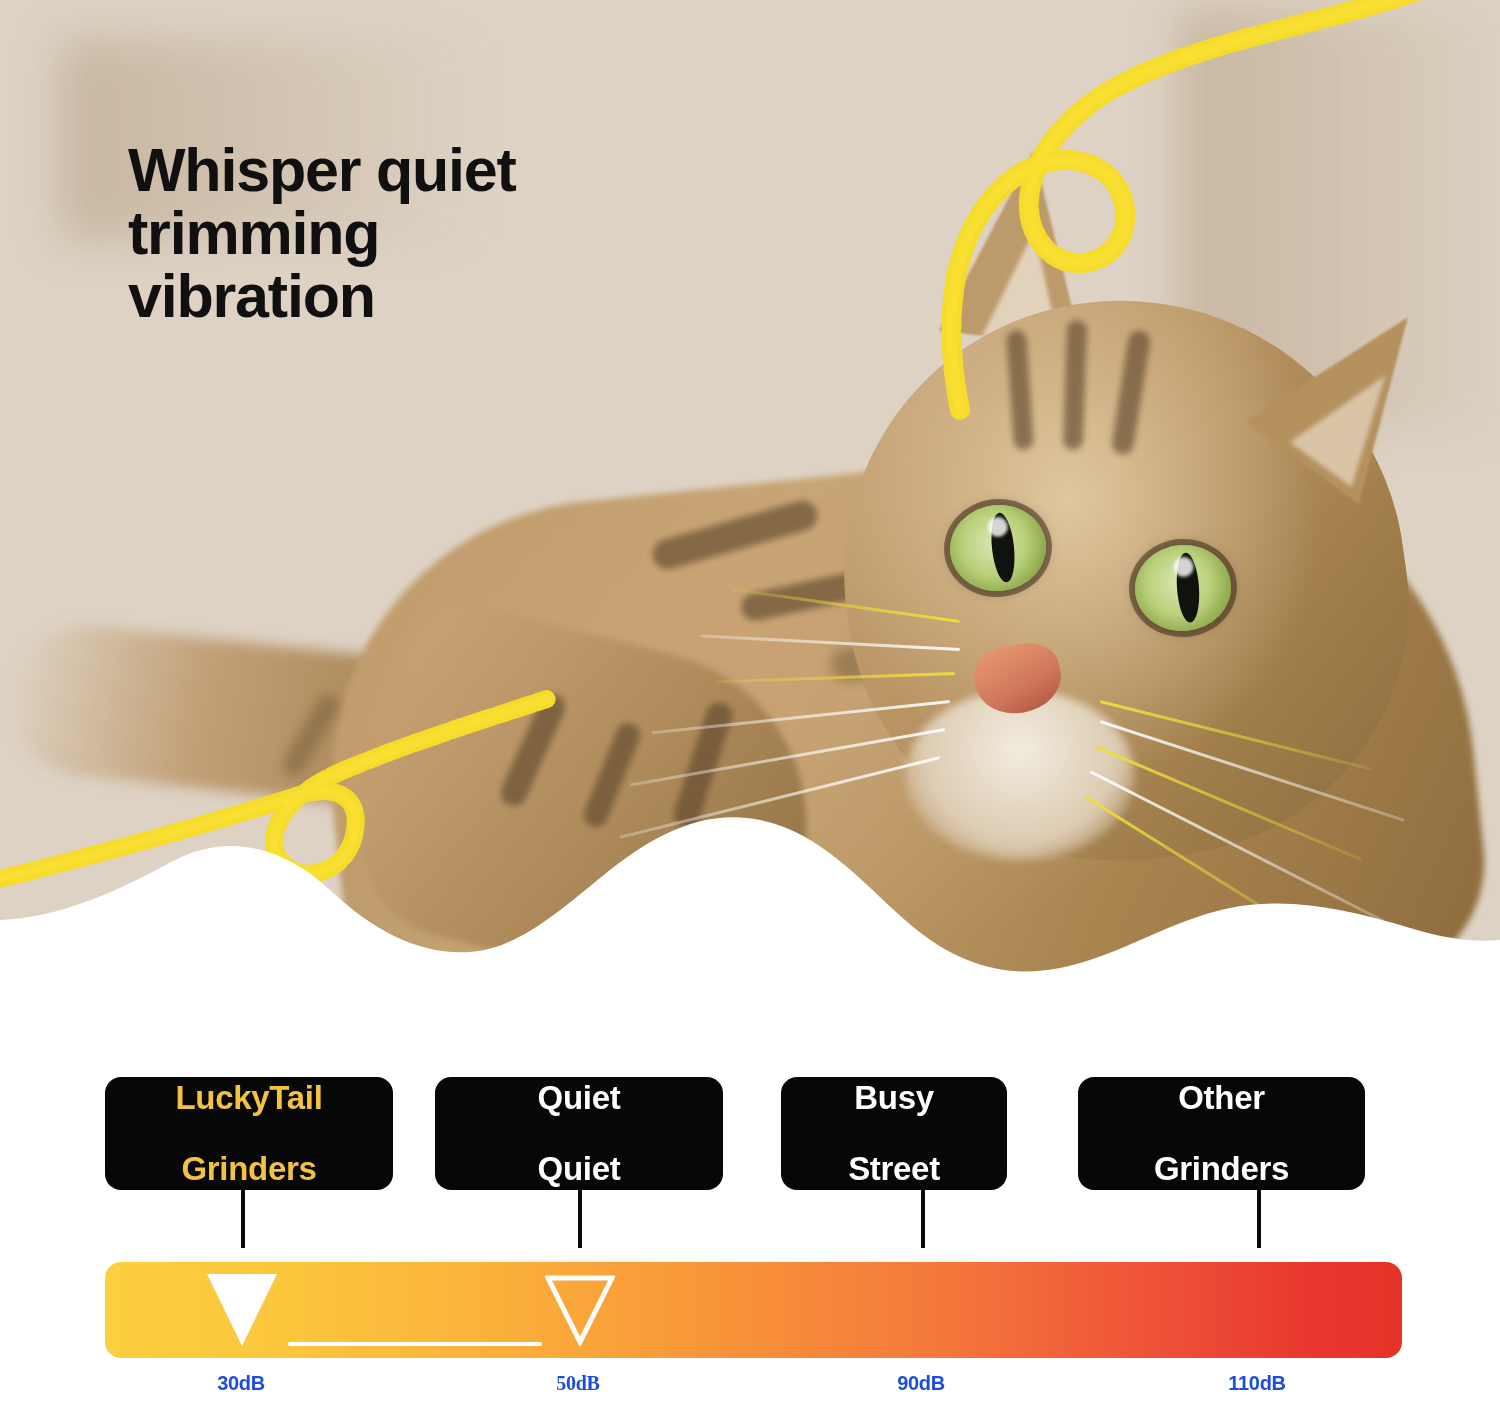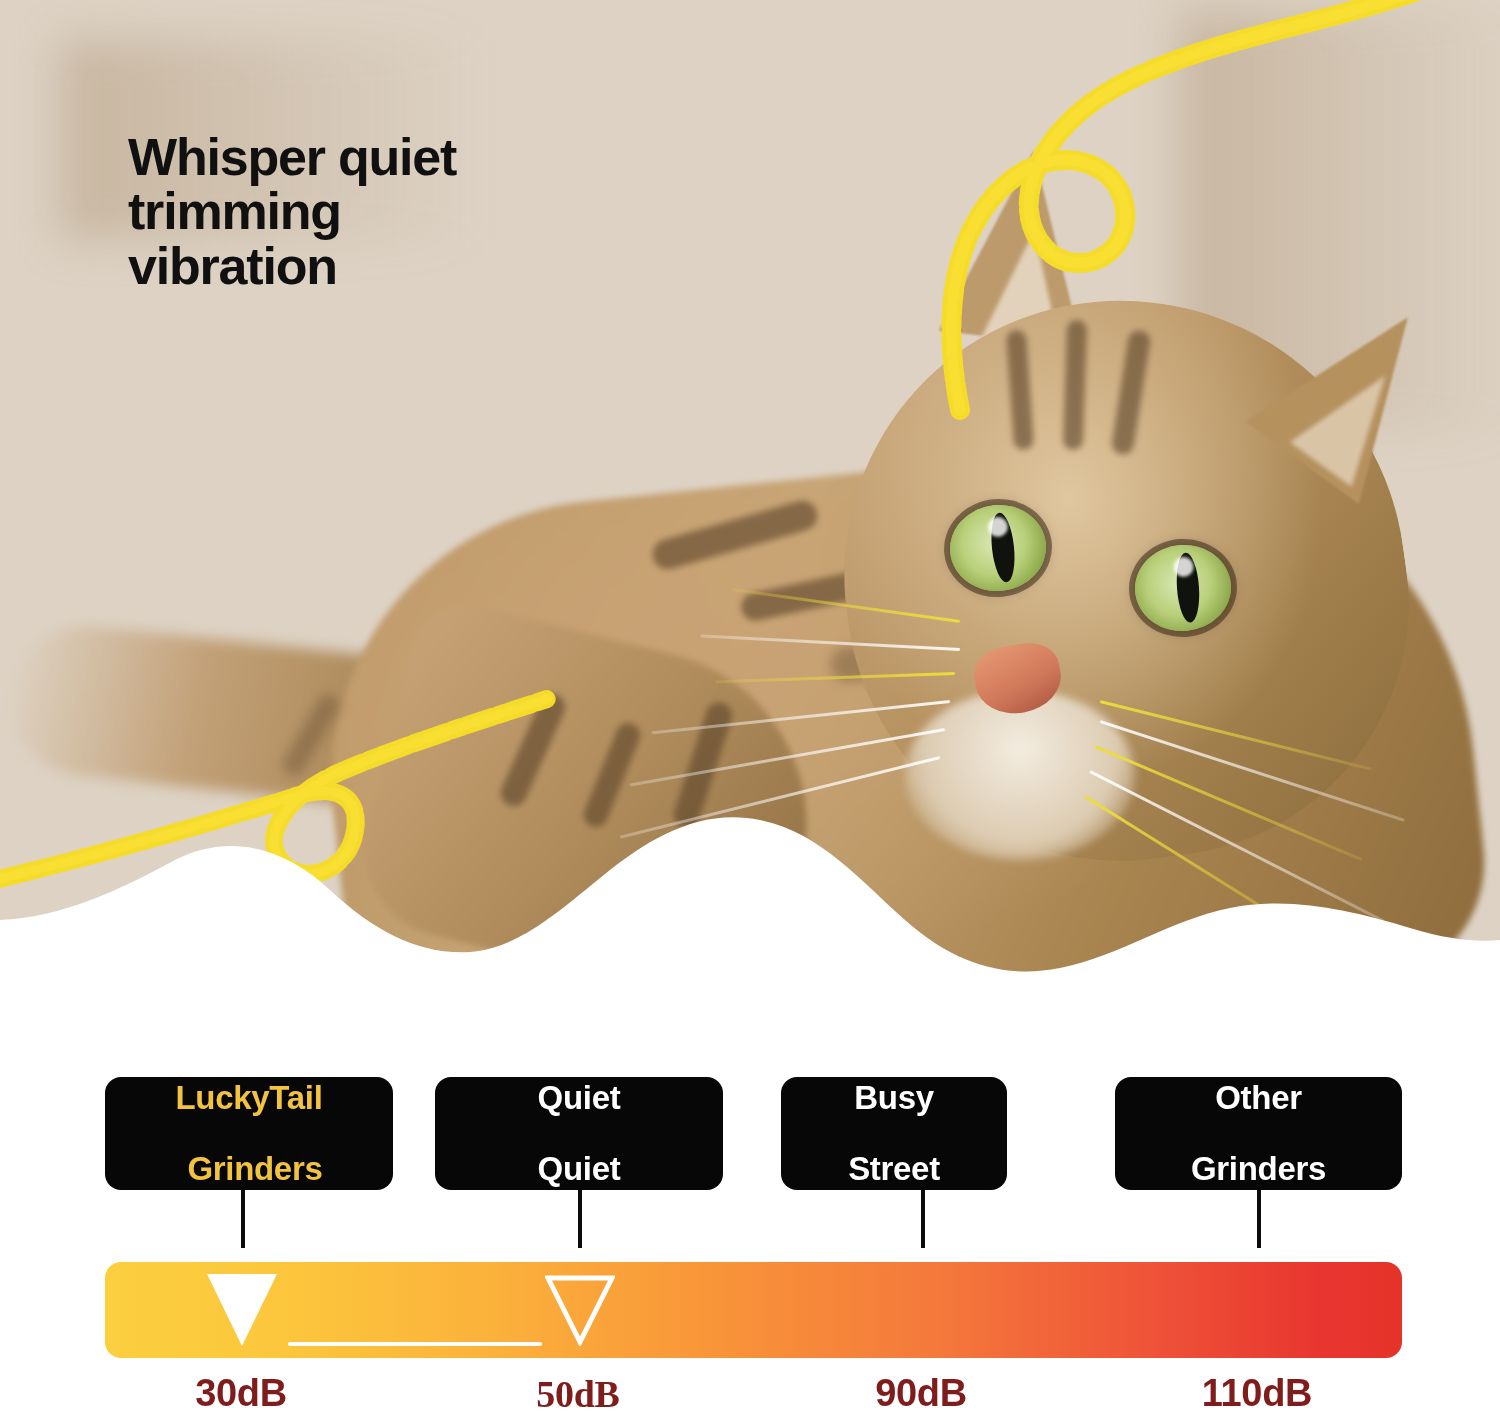--- a/index.html
+++ b/index.html
@@ -153,22 +153,22 @@
   
   .swirl{position:absolute;pointer-events:none;}
 
   
   .wave{
     position:absolute;left:0;bottom:0;width:1500px;height:220px;
   }
 
   
   .headline{
-    position:absolute;left:128px;top:132px;width:660px;
-    font-size:52px;line-height:.97;font-weight:bold;color:#101010;
+    position:absolute;left:128px;top:141px;width:660px;
+    font-size:61px;line-height:.97;font-weight:bold;color:#101010;
     letter-spacing:-1.2px;
   }
   .headline div{margin-bottom:4px;}
 
   
   .chart{position:absolute;left:0;top:1050px;width:1500px;height:378px;}
 
   .label-box{
     position:absolute;background:#070707;border-radius:16px;
     display:flex;align-items:center;justify-content:center;
@@ -200,21 +200,21 @@
     border-top:72px solid #ffffff;
   }
   .marker-hollow{
     position:absolute;width:70px;height:72px;
   }
   .marker-line{
     position:absolute;height:4px;background:#ffffff;border-radius:2px;
   }
 
   .tick{
-    position:absolute;font-size:38px;font-weight:bold;color:#7f1d1d;
+    position:absolute;font-size:20px;font-weight:bold;color:#1d4ed8;
     text-align:center;letter-spacing:-0.3px;
   }
 </style>
 </head>
 <body>
 
 <div class="stage">
 
   <div class="photo">
     <div class="bg-blur"></div>
@@ -302,39 +302,39 @@
   </div>
 
   <div class="headline">
     <div>Whisper quiet</div>
     <div>trimming</div>
     <div>vibration</div>
   </div>
 
   <div class="chart">
 
-    <div class="label-box accent" style="left:105px;top:27px;width:288px;height:113px;text-align:right;">
+    <div class="label-box accent" style="left:105px;top:27px;width:288px;height:113px;">
       <span>
         <span>LuckyTail</span><br>
         <span>Grinders</span>
       </span>
     </div>
     <div class="label-box" style="left:435px;top:27px;width:288px;height:113px;">
       <span>
         <span>Quiet</span><br>
         <span>Quiet</span>
       </span>
     </div>
     <div class="label-box" style="left:781px;top:27px;width:226px;height:113px;">
       <span>
         <span>Busy</span><br>
         <span>Street</span>
       </span>
     </div>
-    <div class="label-box" style="left:1115px;top:27px;width:287px;height:113px;">
+    <div class="label-box" style="left:1078px;top:27px;width:287px;height:113px;">
       <span>
         <span>Other</span><br>
         <span>Grinders</span>
       </span>
     </div>
 
     <div class="connector" style="left:241px;top:140px;height:58px;"></div>
     <div class="connector" style="left:578px;top:140px;height:58px;"></div>
     <div class="connector" style="left:921px;top:140px;height:58px;"></div>
     <div class="connector" style="left:1257px;top:140px;height:58px;"></div>

